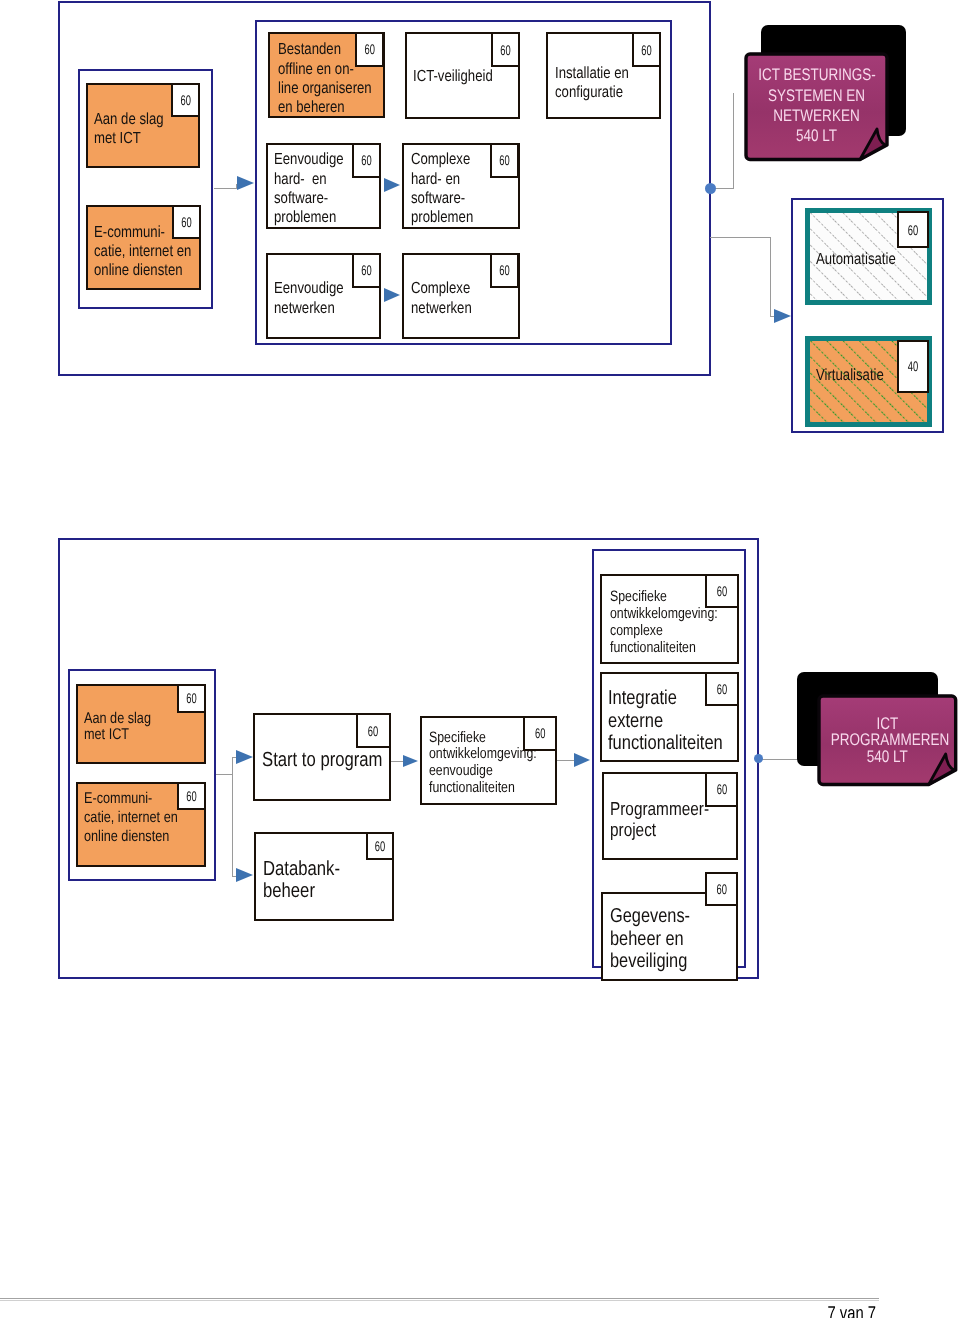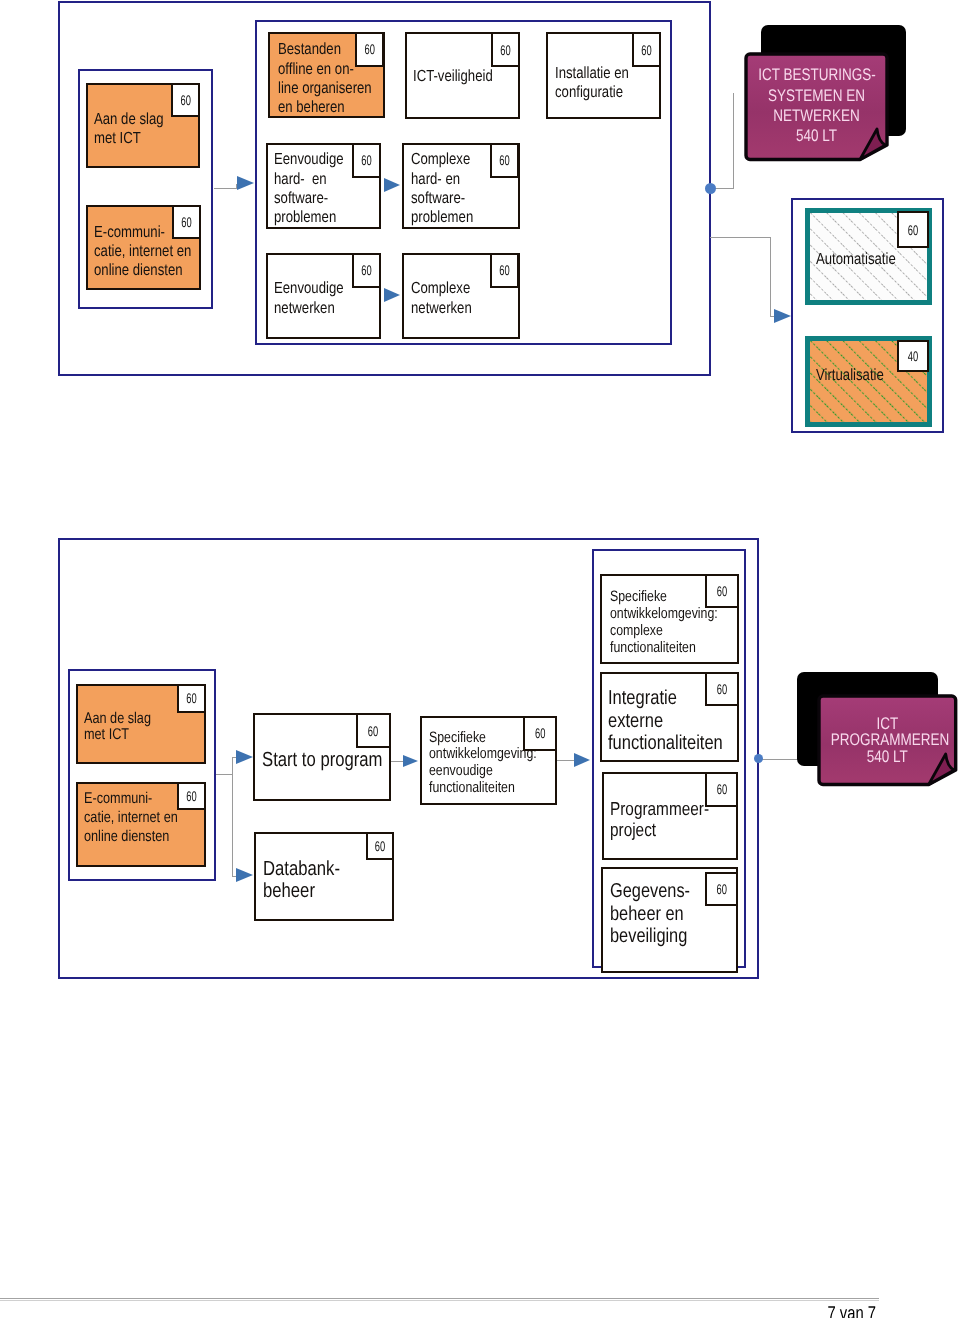--- a/index.html
+++ b/index.html
@@ -143,21 +143,21 @@
             <defs>
               <pattern id="hp1" width="11.5" height="11.5" patternUnits="userSpaceOnUse" patternTransform="rotate(-45 0 0)">
                 <line x1="0" y1="0" x2="0" y2="11.5" stroke="#2E9B2E" stroke-width="2.2" stroke-dasharray="2.3 1.9"></line>
               </pattern>
             </defs>
             <rect width="100%" height="100%" fill="url(#hp1)"></rect>
           </svg>
         </div>
 </div>
 <div class="lbl" style="left:815.7px;top:366.3px;font-size:16.1px;line-height:19.3px">Virtualisatie</div>
-<div class="credit" style="left:897.2px;top:339.5px;width:32.1px;height:32px">
+<div class="credit" style="left:897.2px;top:339.5px;width:32.1px;height:53px">
         <span>40</span>
       </div>
 <div class="cert-shadow" style="left:760.5px;top:25.2px;width:145.5px;height:111px"></div>
 <div class="cert-face" style="left:744px;top:52px;width:145px;height:109px">
  <svg width="145px" height="109px" viewBox="0 0 145 109" style="position:absolute;left:0;top:0;overflow:visible">
           <defs>
             <linearGradient id="cg0" x1="0" y1="0" x2="0" y2="1">
               <stop offset="0" stop-color="#A53C77"></stop>
               <stop offset="0.55" stop-color="#963369"></stop>
               <stop offset="1" stop-color="#A33A6E"></stop>
@@ -242,21 +242,21 @@
 <div class="credit" style="left:705px;top:672.3px;width:33.9px;height:34px">
         <span>60</span>
       </div>
 <div class="mbox" style="left:601.5px;top:771.5px;width:136.9px;height:88px">
  <div class="lbl" style="left:6.1px;top:24.2px;font-size:18.8px;line-height:21.3px">Programmeer-
 project</div>
 </div>
 <div class="credit" style="left:704.5px;top:771.5px;width:33.9px;height:35.2px">
         <span>60</span>
       </div>
-<div class="mbox" style="left:601.3px;top:867px;width:136.8px;height:106px">
+<div class="mbox" style="left:601.3px;top:892px;width:136.8px;height:89px">
  <div class="lbl" style="left:6.5px;top:11.1px;font-size:20px;line-height:22.6px">Gegevens-
 beheer en
 beveiliging</div>
 </div>
 <div class="credit" style="left:704.5px;top:871.5px;width:33.3px;height:34px">
         <span>60</span>
       </div>
 <div class="cert-shadow" style="left:797.4px;top:671.7px;width:141px;height:94.2px"></div>
 <div class="cert-face" style="left:816.5px;top:694.2px;width:140.7px;height:92px">
  <svg width="140.7px" height="92px" viewBox="0 0 140.7 92" style="position:absolute;left:0;top:0;overflow:visible">

